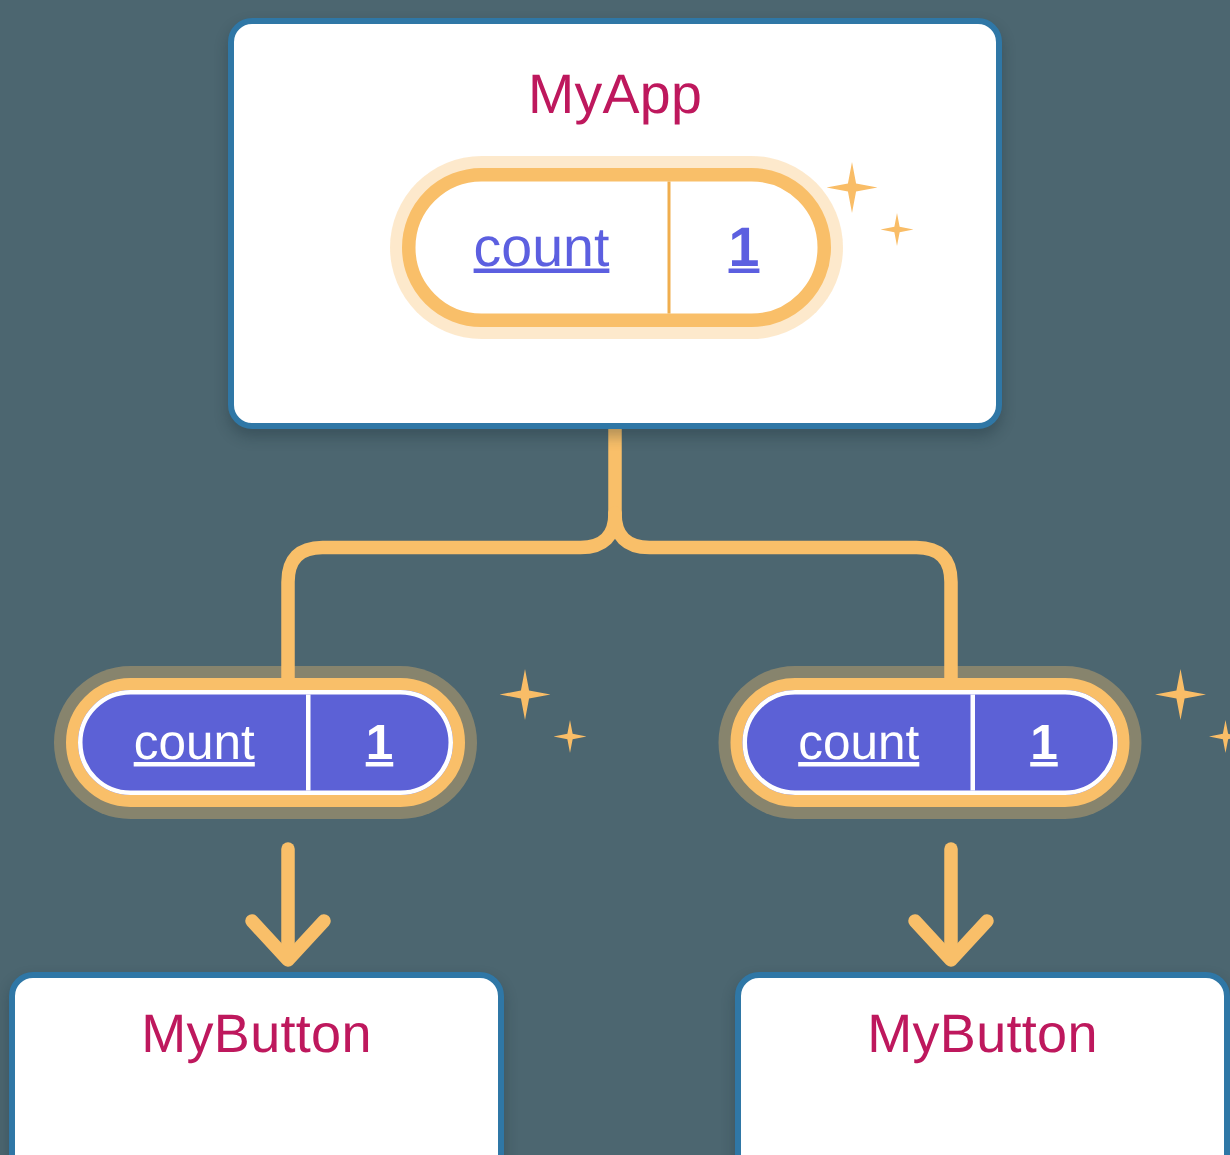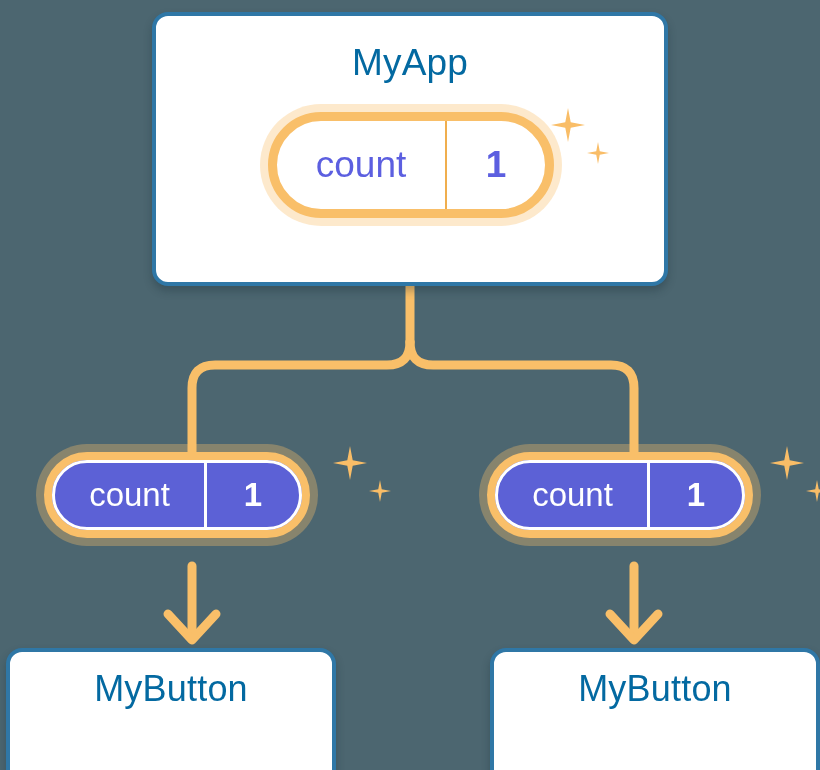--- a/index.html
+++ b/index.html
@@ -27,21 +27,21 @@
   
   .card {
     position: absolute;
     background: #ffffff;
     border: 4px solid #2f77a6;
     border-radius: 16px;
     box-sizing: border-box;
     box-shadow: 0 5px 9px rgba(20,40,50,0.30);
   }
   .card-title {
-    color: #0369a1;
+    color: #be185d;
     font-size: 37px;
     font-weight: 400;
     letter-spacing: .2px;
     text-align: center;
     white-space: nowrap;
   }
 
   #card-myapp {
     left: 152px;
     top: 12px;
@@ -79,20 +79,21 @@
     border-radius: 999px;
     
     box-shadow: 0 0 0 8px rgba(250,191,105,0.34);
   }
   .pill-seg {
     display: flex;
     align-items: center;
     justify-content: center;
     box-sizing: border-box;
     white-space: nowrap;
+    text-decoration: underline;
   }
   .pill-key { }
   .pill-val { }
 
   
   .pill-light {
     background: #ffffff;
     height: 106px;
   }
   .pill-light .pill-key {

